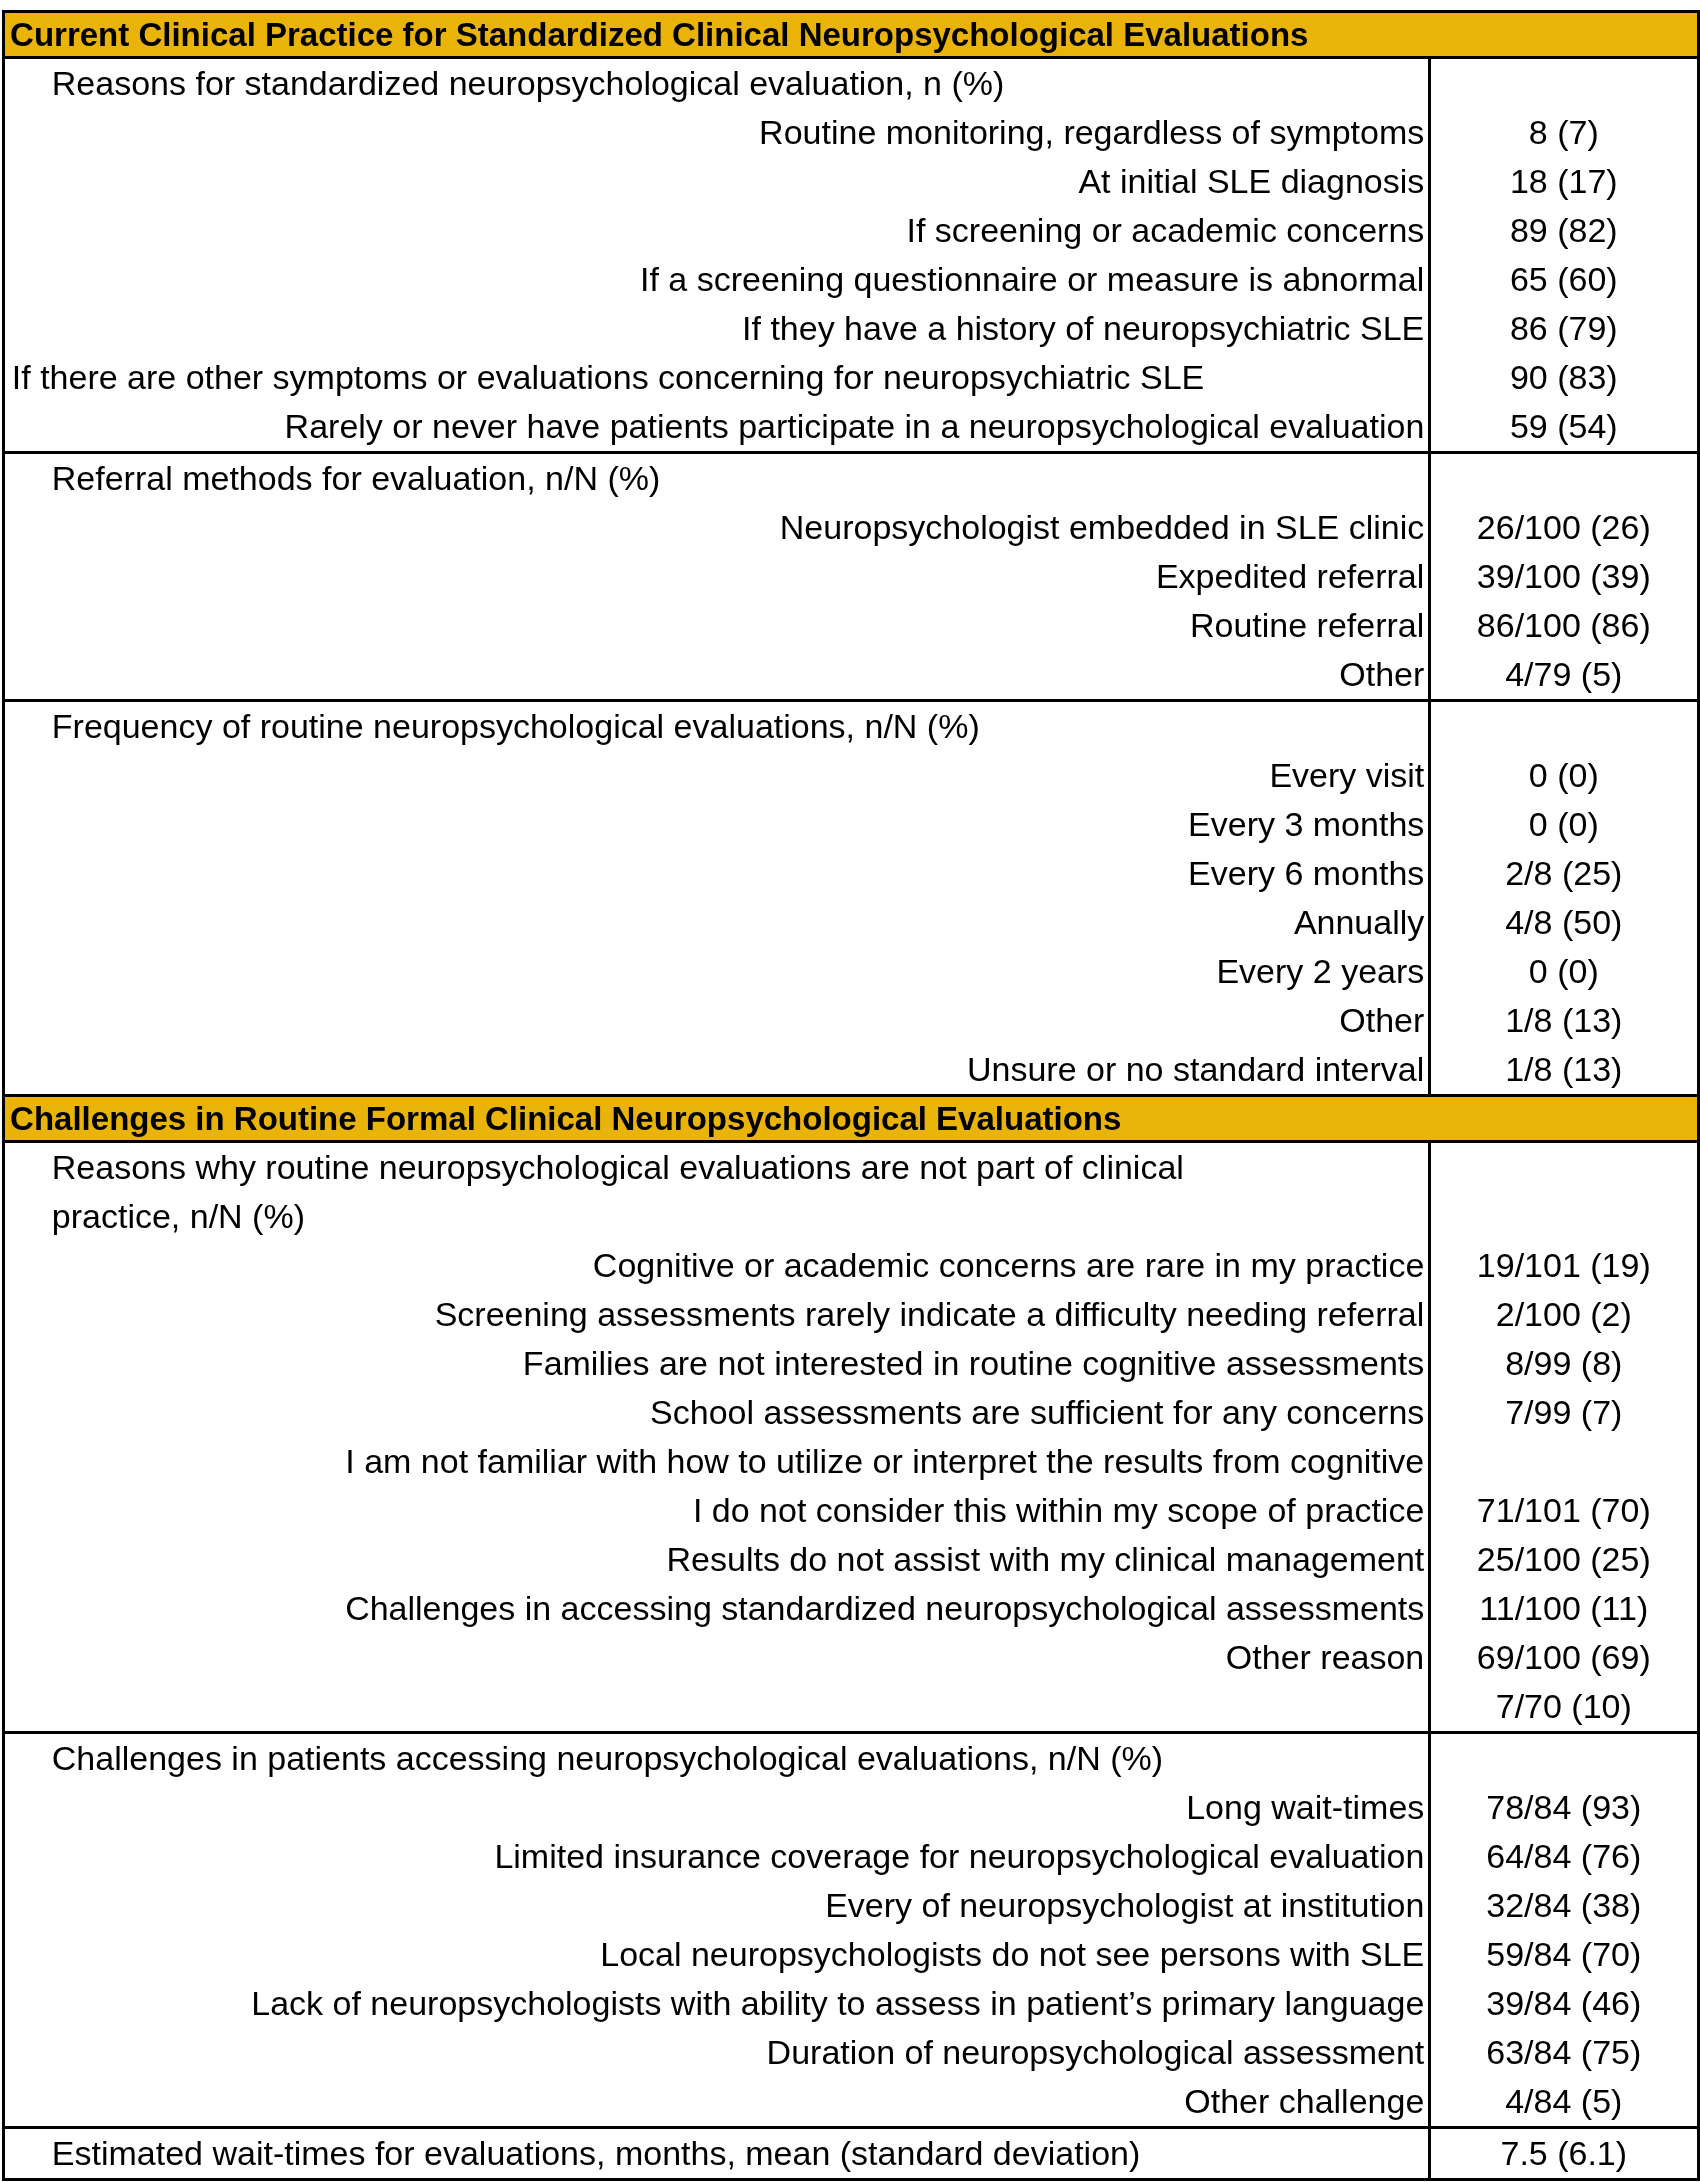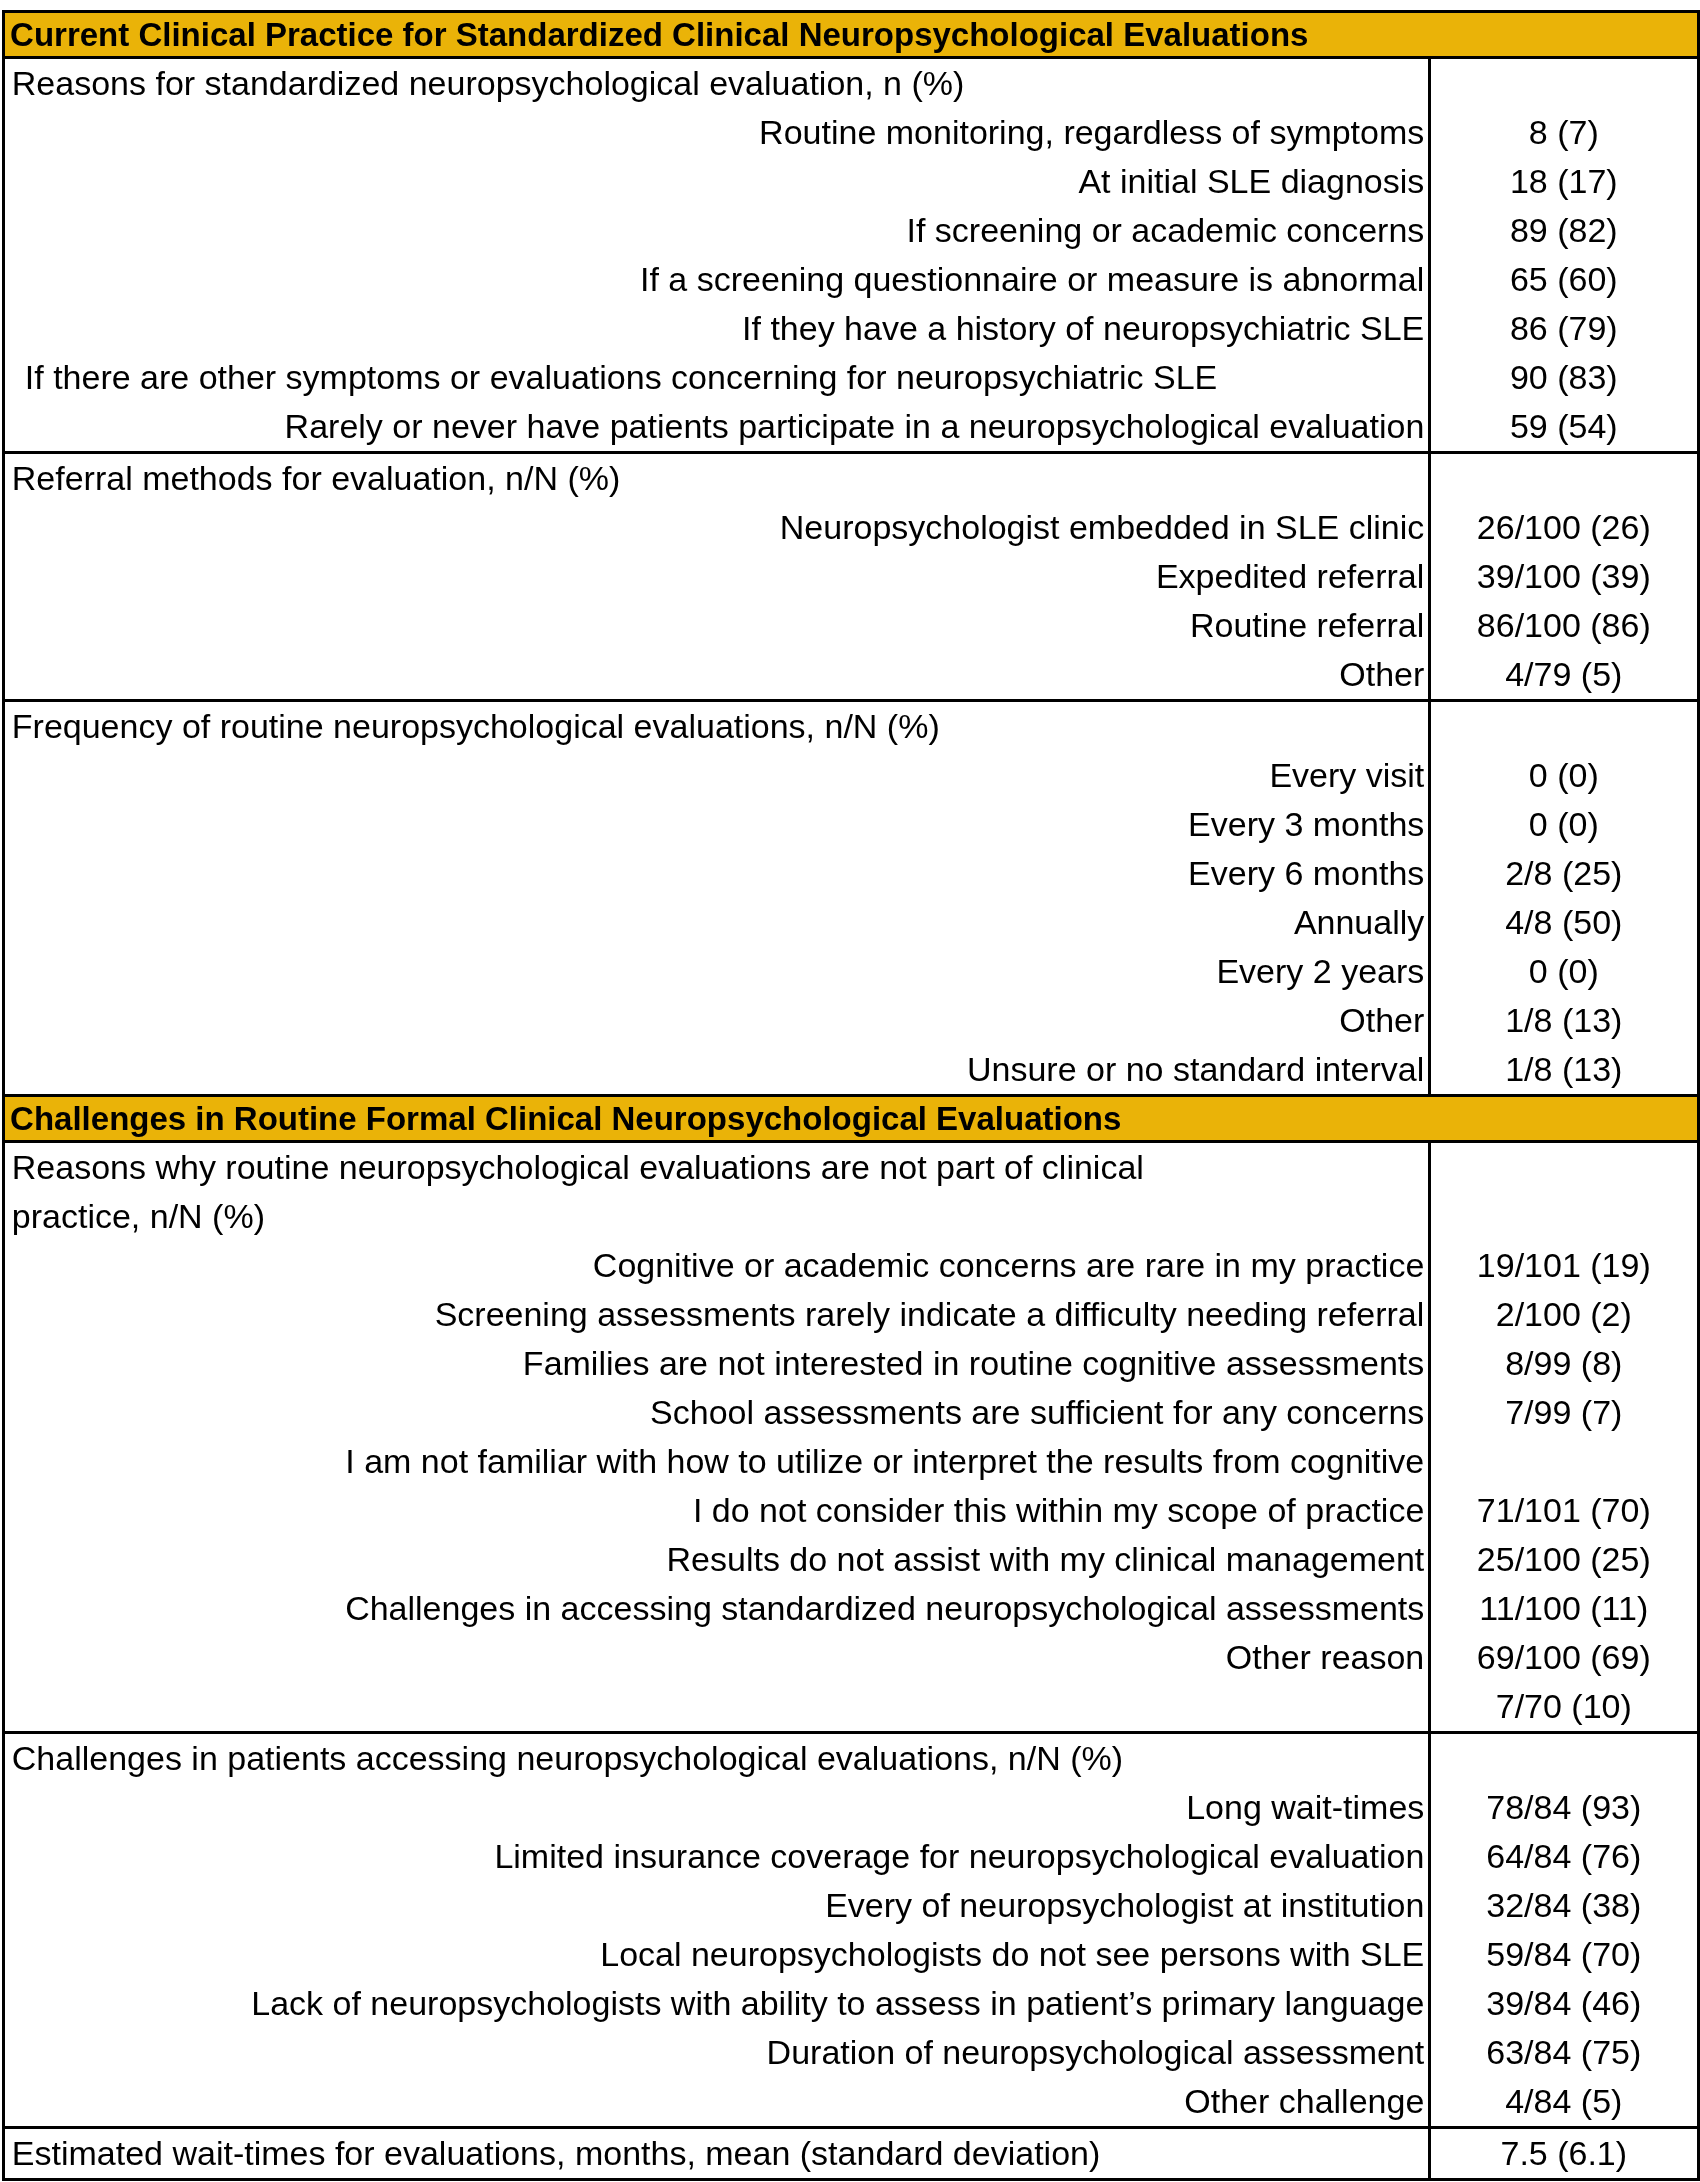--- a/index.html
+++ b/index.html
@@ -9,42 +9,42 @@
          border: 3.5px solid #000; box-sizing: content-box; }
   .hdr { background: #eab308; border-top: 3.5px solid #000; border-bottom: 3.5px solid #000;
          height: 43px; font-weight: bold; font-size: 33px; line-height: 43px;
          padding-left: 5.3px; white-space: nowrap; }
   .hdr.first { border-top: none; }
   .sec { display: flex; border-top: 3.5px solid #000; }
   .sec.nobt { border-top: none; }
   .lcol { width: 1426px; border-right: 3.5px solid #000; box-sizing: border-box; }
   .rcol { flex: 1; }
   .line { height: 49px; font-size: 34px; line-height: 49px; white-space: nowrap; }
-  .lbl-left { text-align: left; padding-left: 7px; }
+  .lbl-left { text-align: left; padding-left: 7px; margin-left: 40px; }
   .lbl-right { text-align: right; padding-right: 3.5px; }
   .val { text-align: center; }
 </style>
 </head>
 <body>
 
 <div id="tbl">
 
   <div class="hdr first">
     <span>Current Clinical Practice for Standardized Clinical Neuropsychological Evaluations</span>
   </div>
 
   <div class="sec nobt">
     <div class="lcol">
       <div class="line lbl-left">Reasons for standardized neuropsychological evaluation, n (%)</div>
       <div class="line lbl-right">Routine monitoring, regardless of symptoms</div>
       <div class="line lbl-right">At initial SLE diagnosis</div>
       <div class="line lbl-right">If screening or academic concerns</div>
       <div class="line lbl-right">If a screening questionnaire or measure is abnormal</div>
       <div class="line lbl-right">If they have a history of neuropsychiatric SLE</div>
-      <div class="line lbl-right" style="text-align:left;padding-left:20px;">If there are other symptoms or evaluations concerning for neuropsychiatric SLE</div>
+      <div class="line lbl-right" style="text-align:left;padding-left:7px;">If there are other symptoms or evaluations concerning for neuropsychiatric SLE</div>
       <div class="line lbl-right">Rarely or never have patients participate in a neuropsychological evaluation</div>
     </div>
     <div class="rcol">
       <div class="line val"></div>
       <div class="line val">8 (7)</div>
       <div class="line val">18 (17)</div>
       <div class="line val">89 (82)</div>
       <div class="line val">65 (60)</div>
       <div class="line val">86 (79)</div>
       <div class="line val">90 (83)</div>

